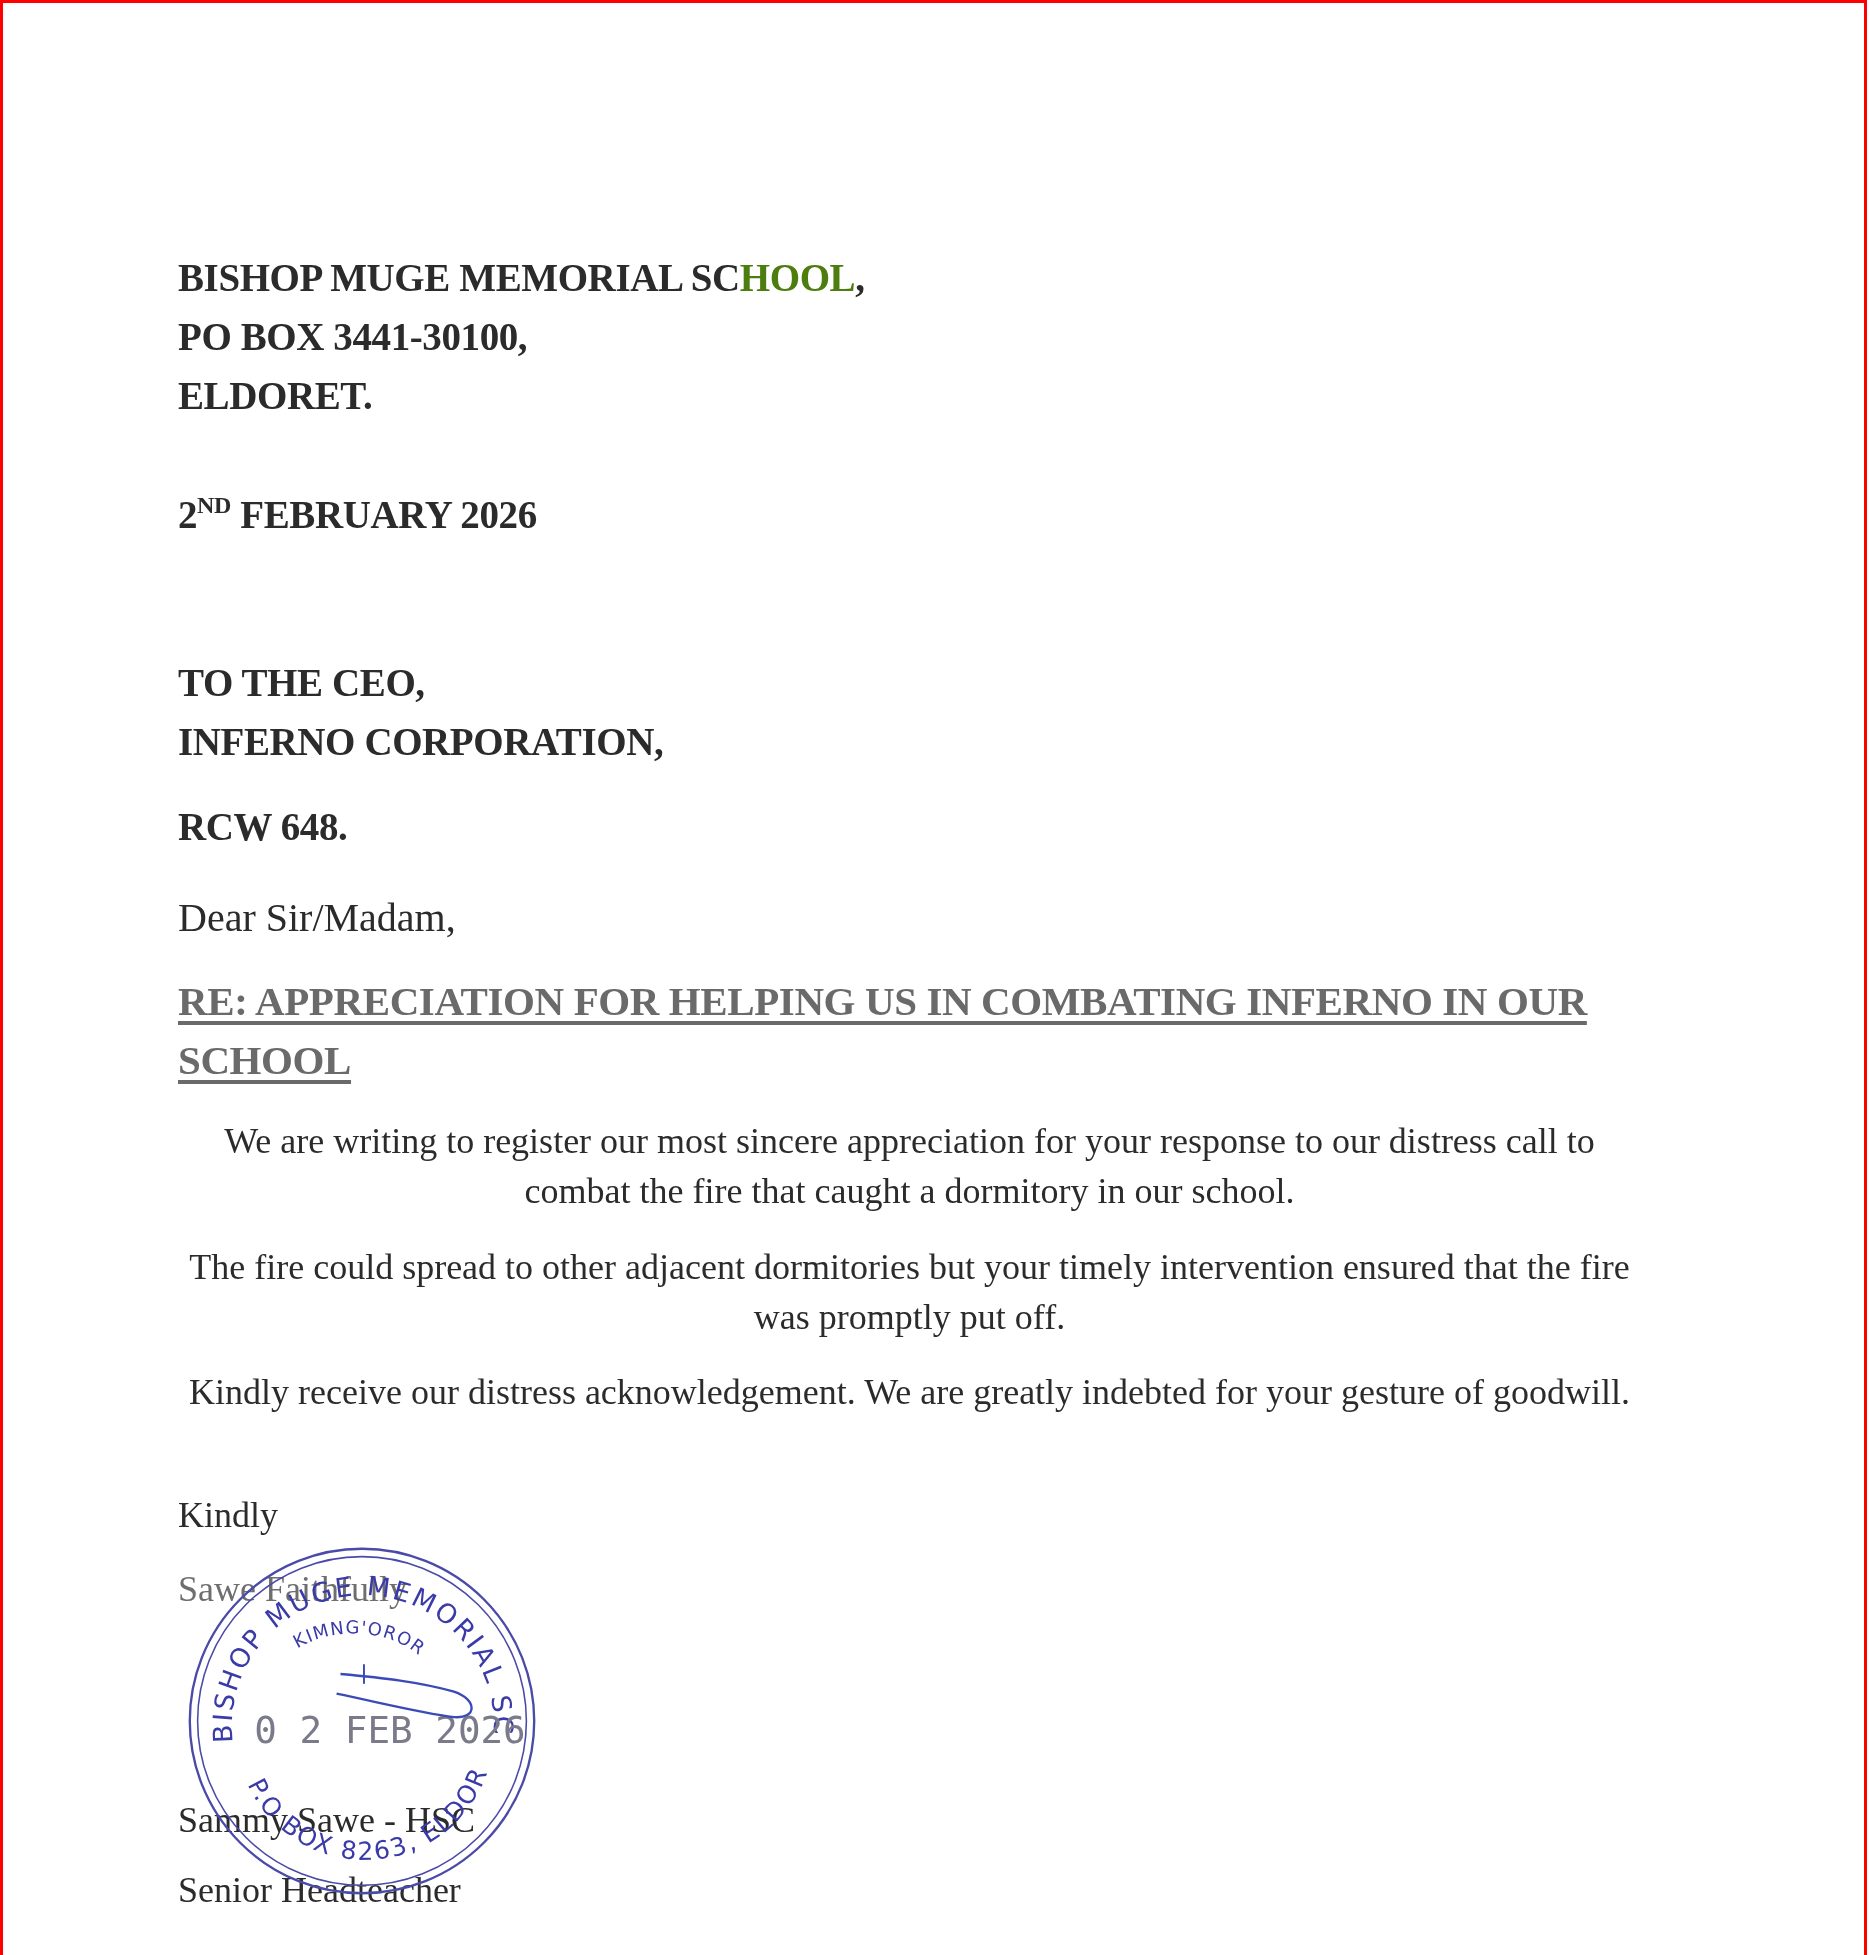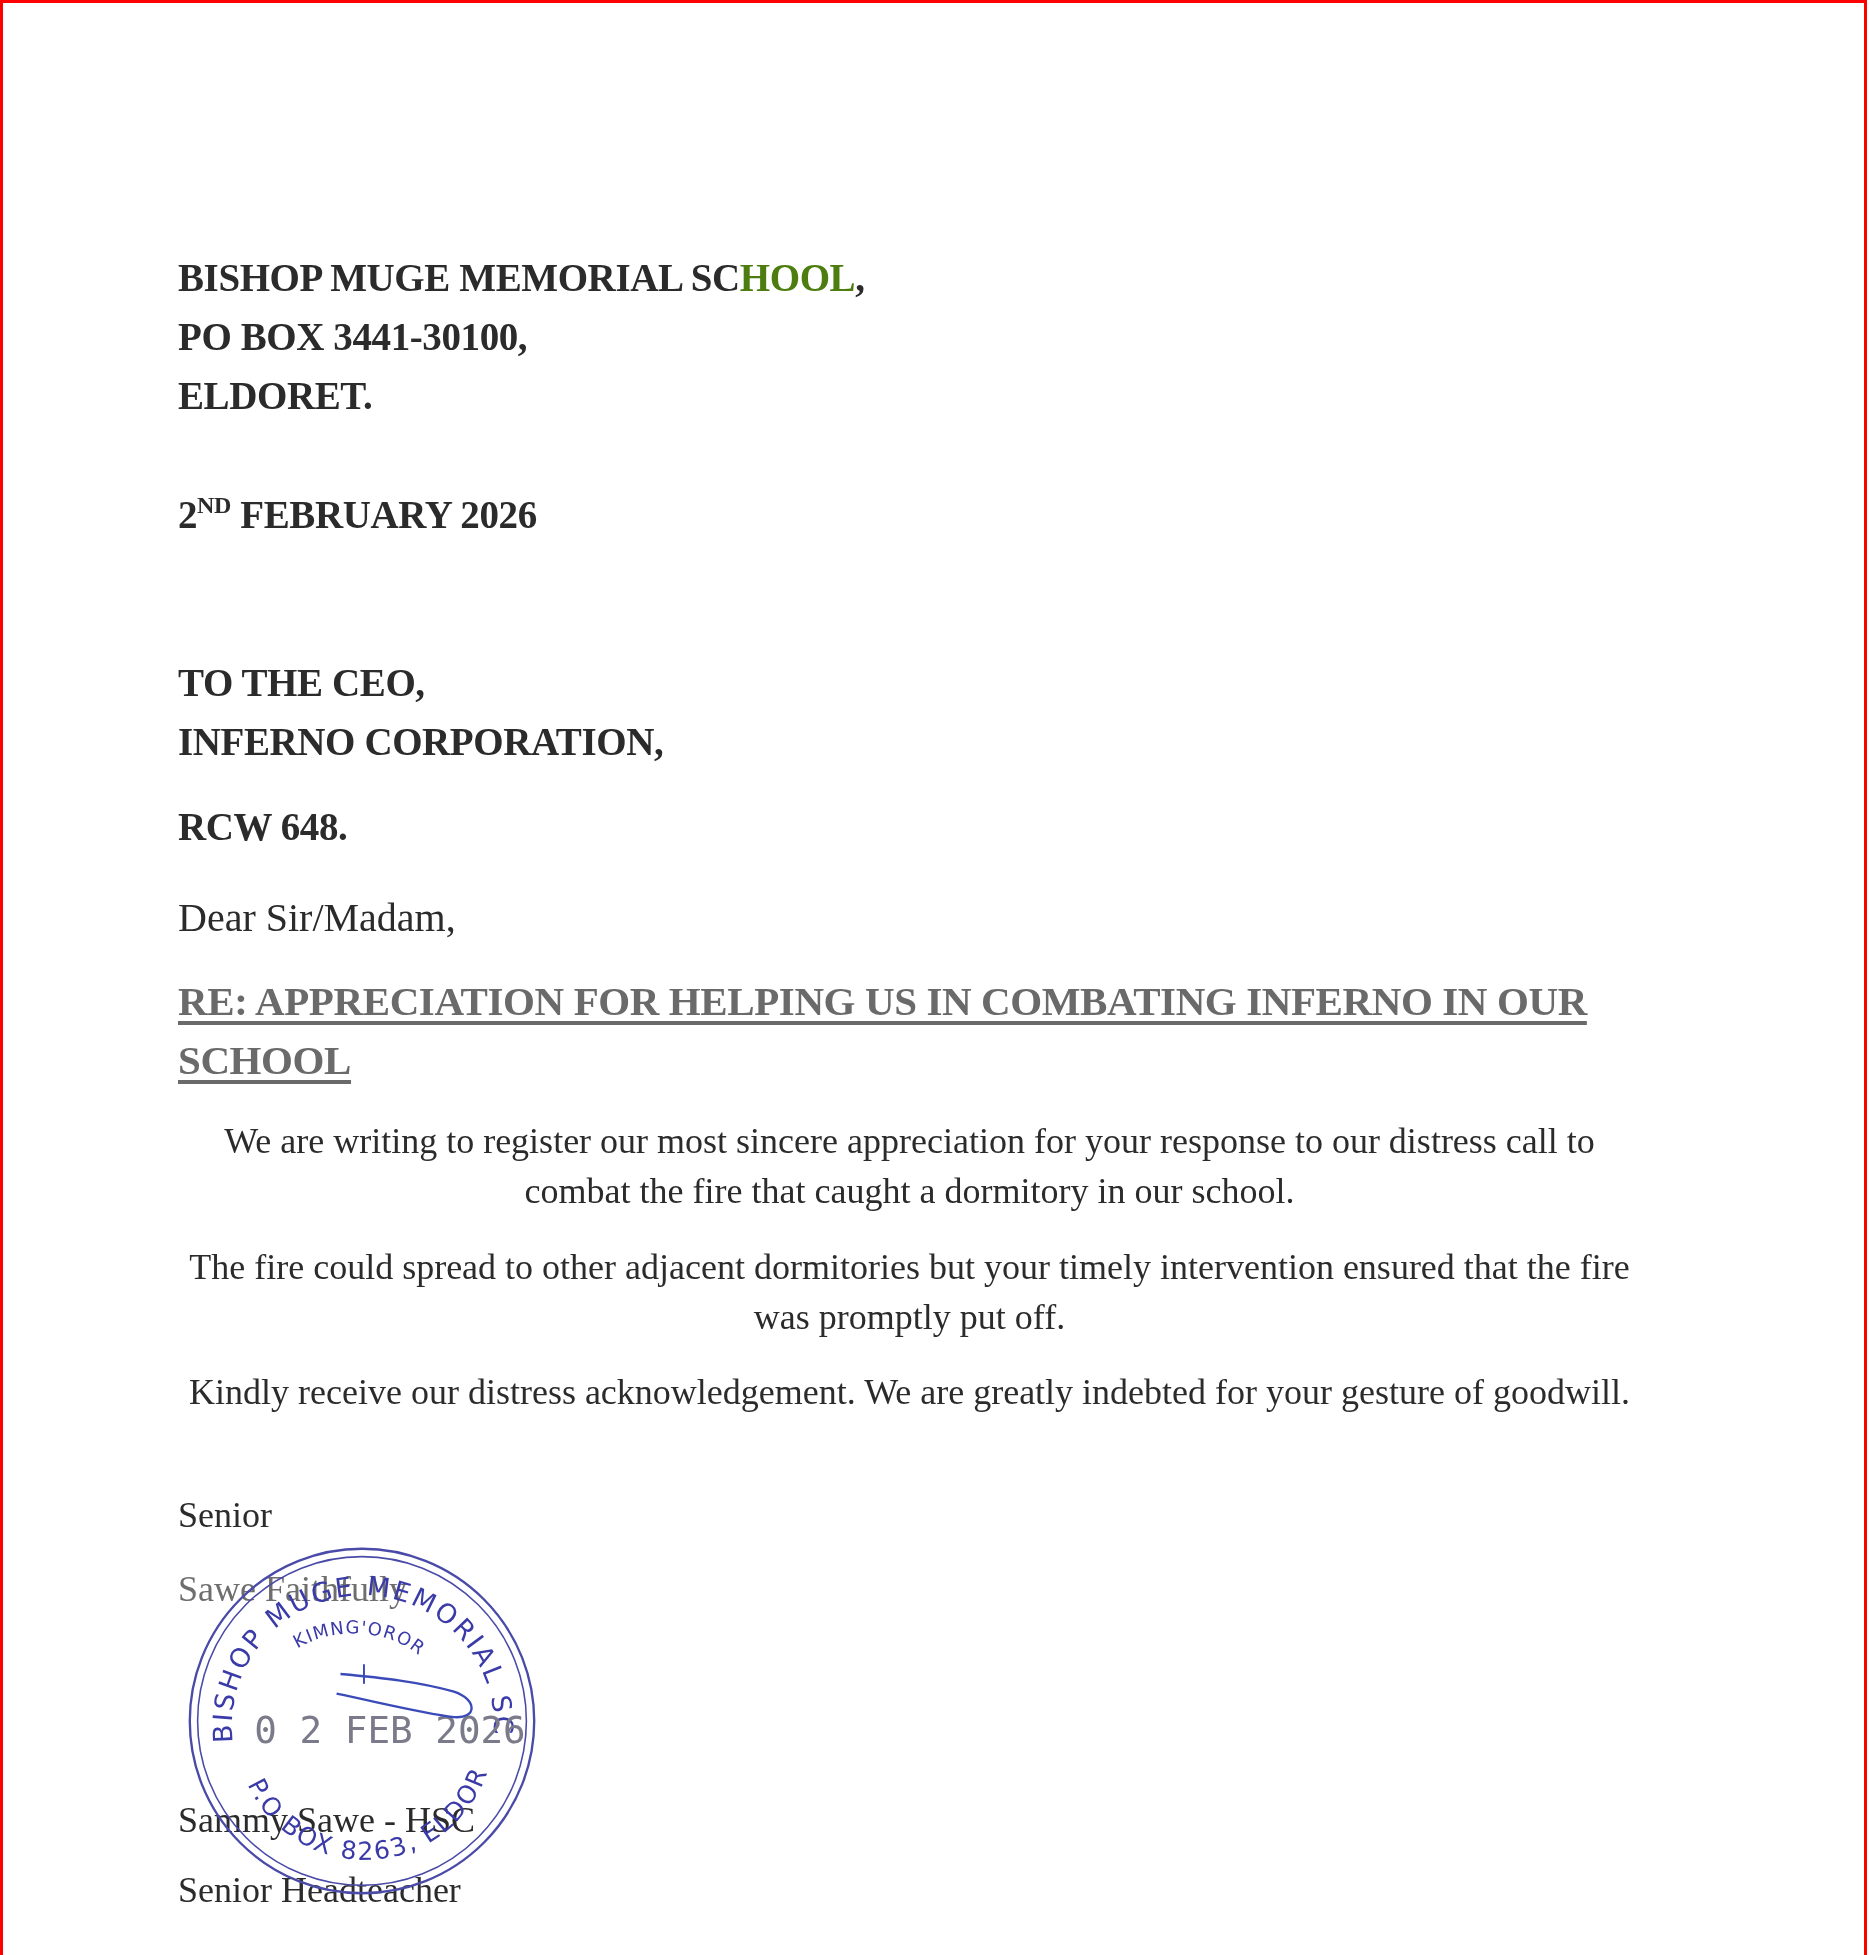--- a/index.html
+++ b/index.html
@@ -50,21 +50,21 @@
   <div class="bold-line" style="top:770px;margin-top:27px;">RCW 648.</div>
 
   <div class="plain-line" style="top:888px; font-size:40px;">Dear Sir/Madam,</div>
 
   <div class="subject">RE: APPRECIATION FOR HELPING US IN COMBATING INFERNO IN OUR SCHOOL</div>
 
   <div class="para" style="top:1116px;">We are writing to register our most sincere appreciation for your response to our distress call to combat the fire that caught a dormitory in our school.</div>
   <div class="para" style="top:1242px;">The fire could spread to other adjacent dormitories but your timely intervention ensured that the fire was promptly put off.</div>
   <div class="para" style="top:1367px;">Kindly receive our distress acknowledgement. We are greatly indebted for your gesture of goodwill.</div>
 
-  <div class="plain-line" style="top:1486px; font-size:36px;">Senior</div>
+  <div class="plain-line" style="top:1486px; font-size:36px;">Kindly</div>
   <div class="plain-line faded" style="top:1560px; font-size:36px; color:#6e6e6e;">Sawe Faithfully</div>
   <div class="plain-line" style="top:1791px; font-size:36px;">Sammy Sawe - HSC</div>
   <div class="plain-line" style="top:1861px; font-size:36px;">Senior Headteacher</div>
   <div class="plain-line" style="top:1938px; font-size:36px;">0710584352</div>
 </div>
 
 <div class="stamp">
   <svg viewBox="0 0 930 930">
     <defs>
       <path id="topArc" d="M 135 520 A 335 335 0 1 1 800 520"></path>

